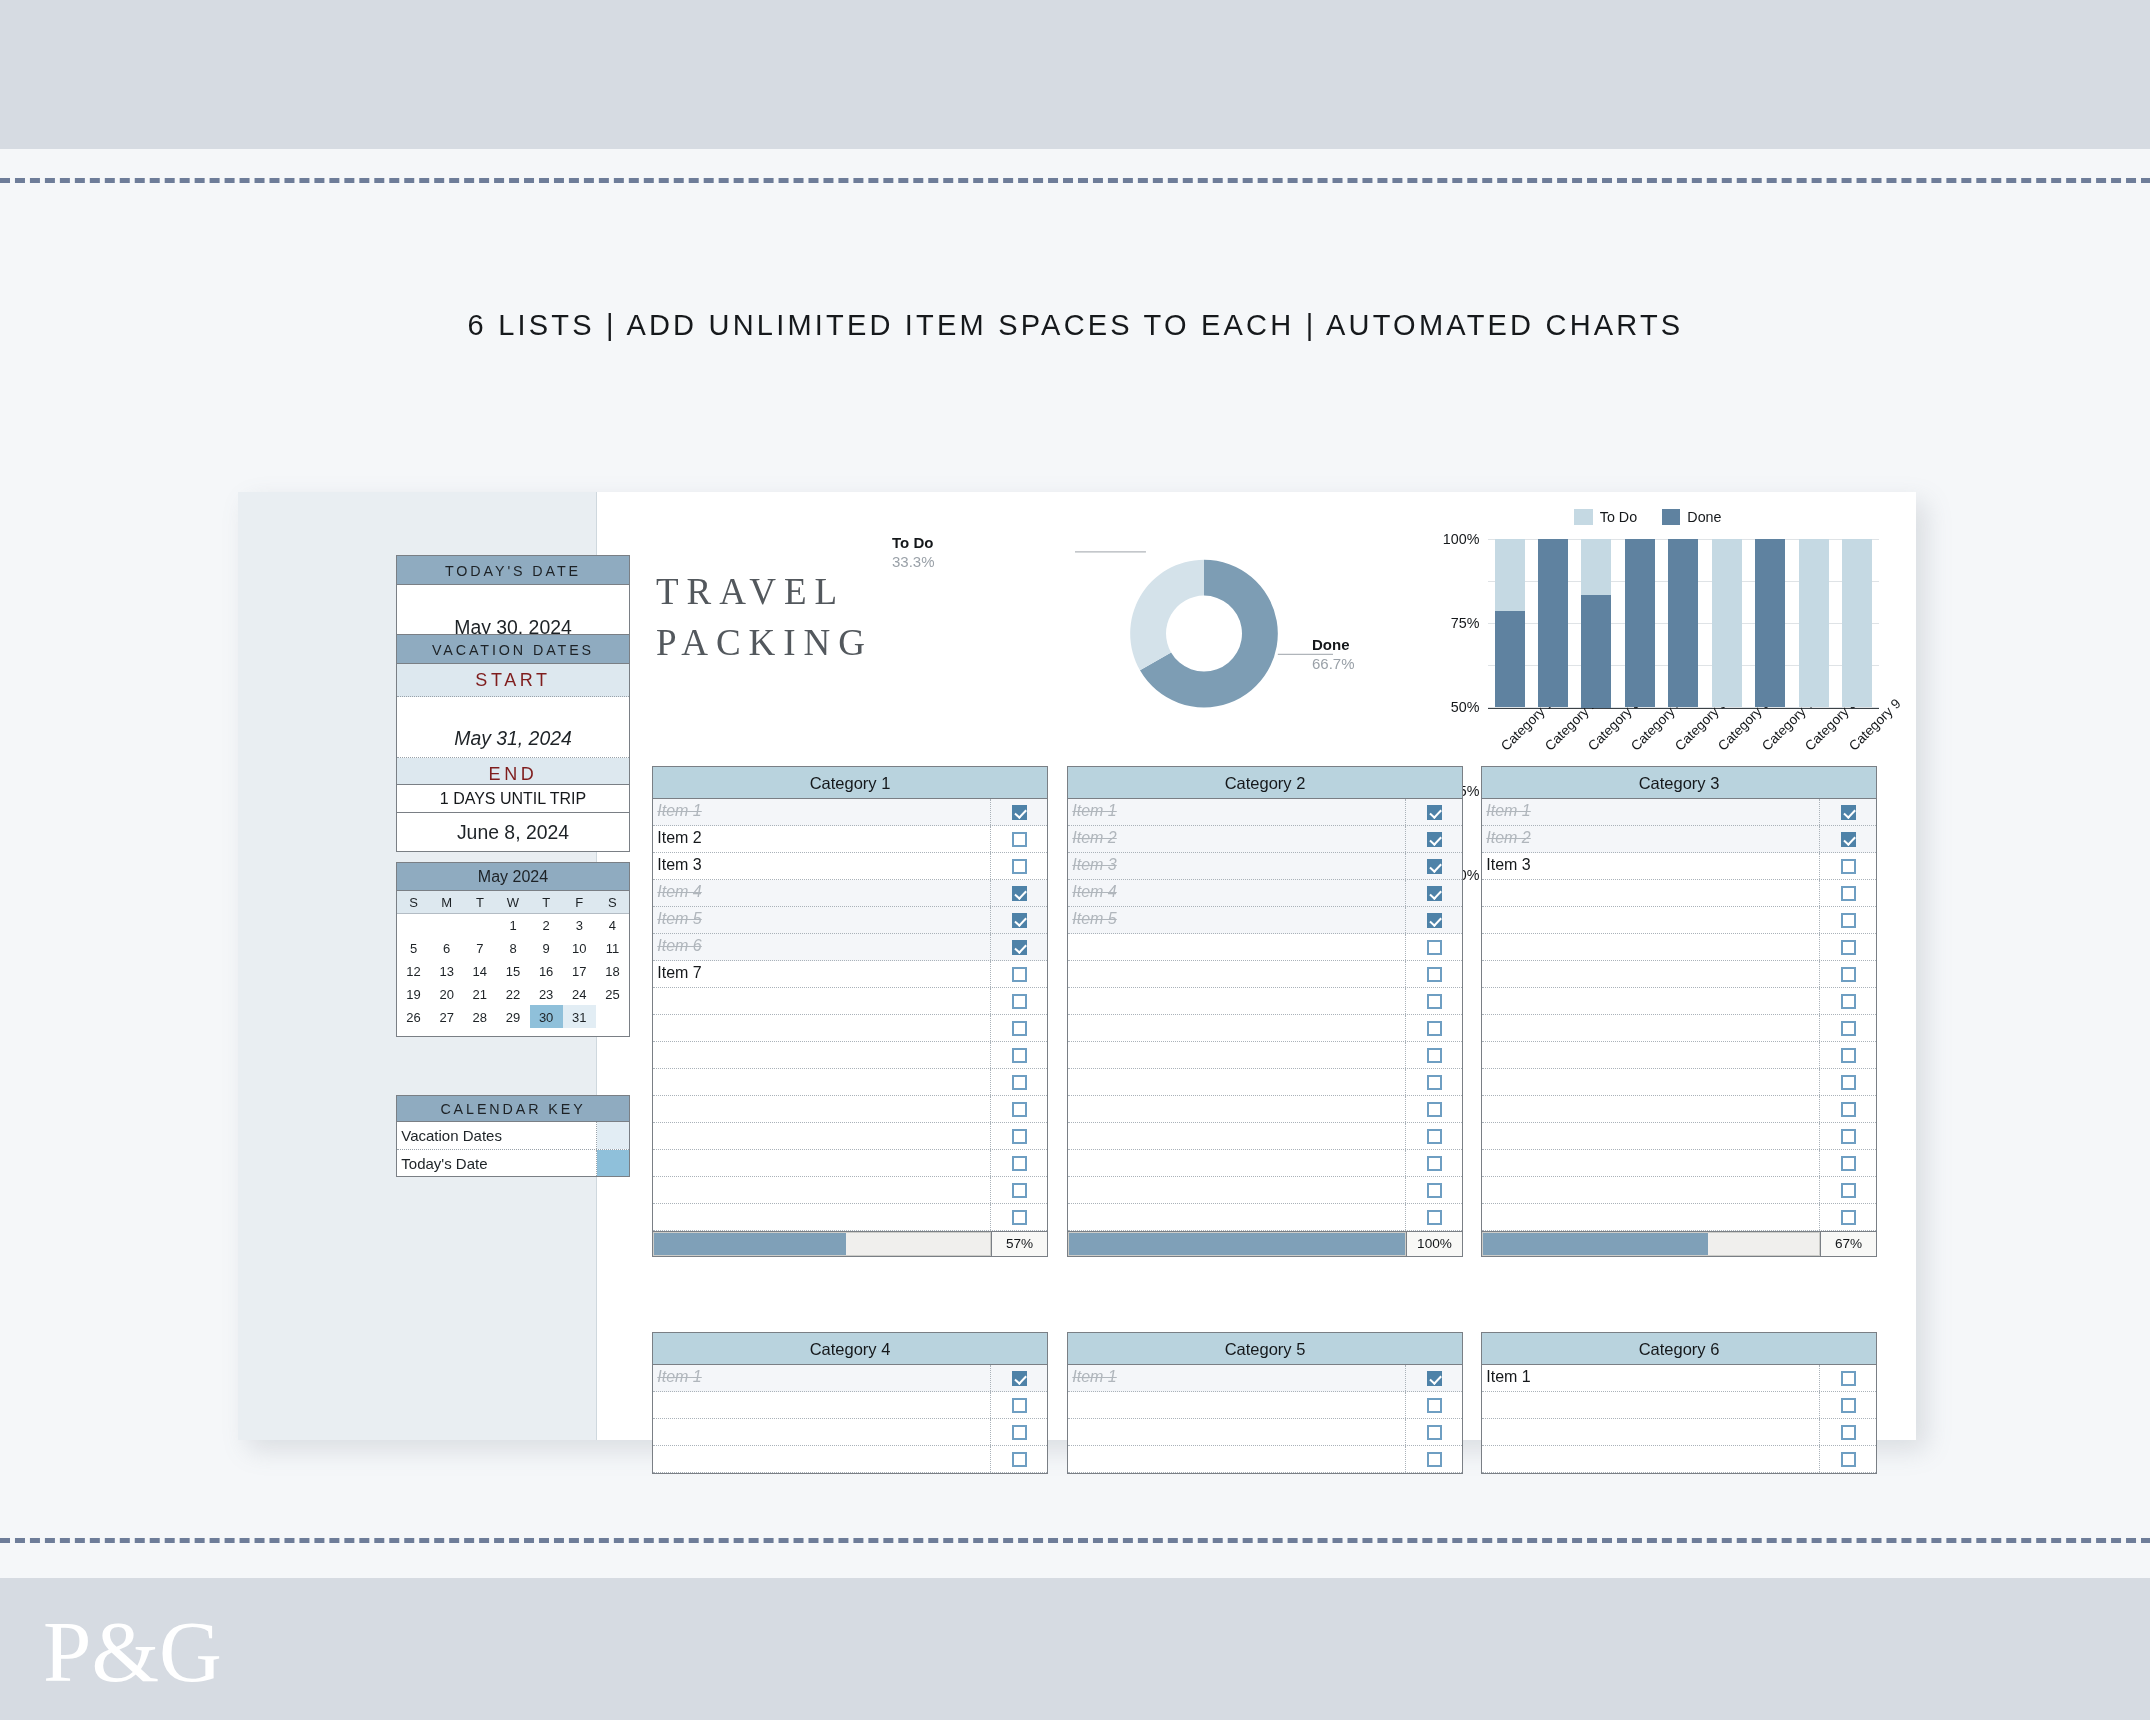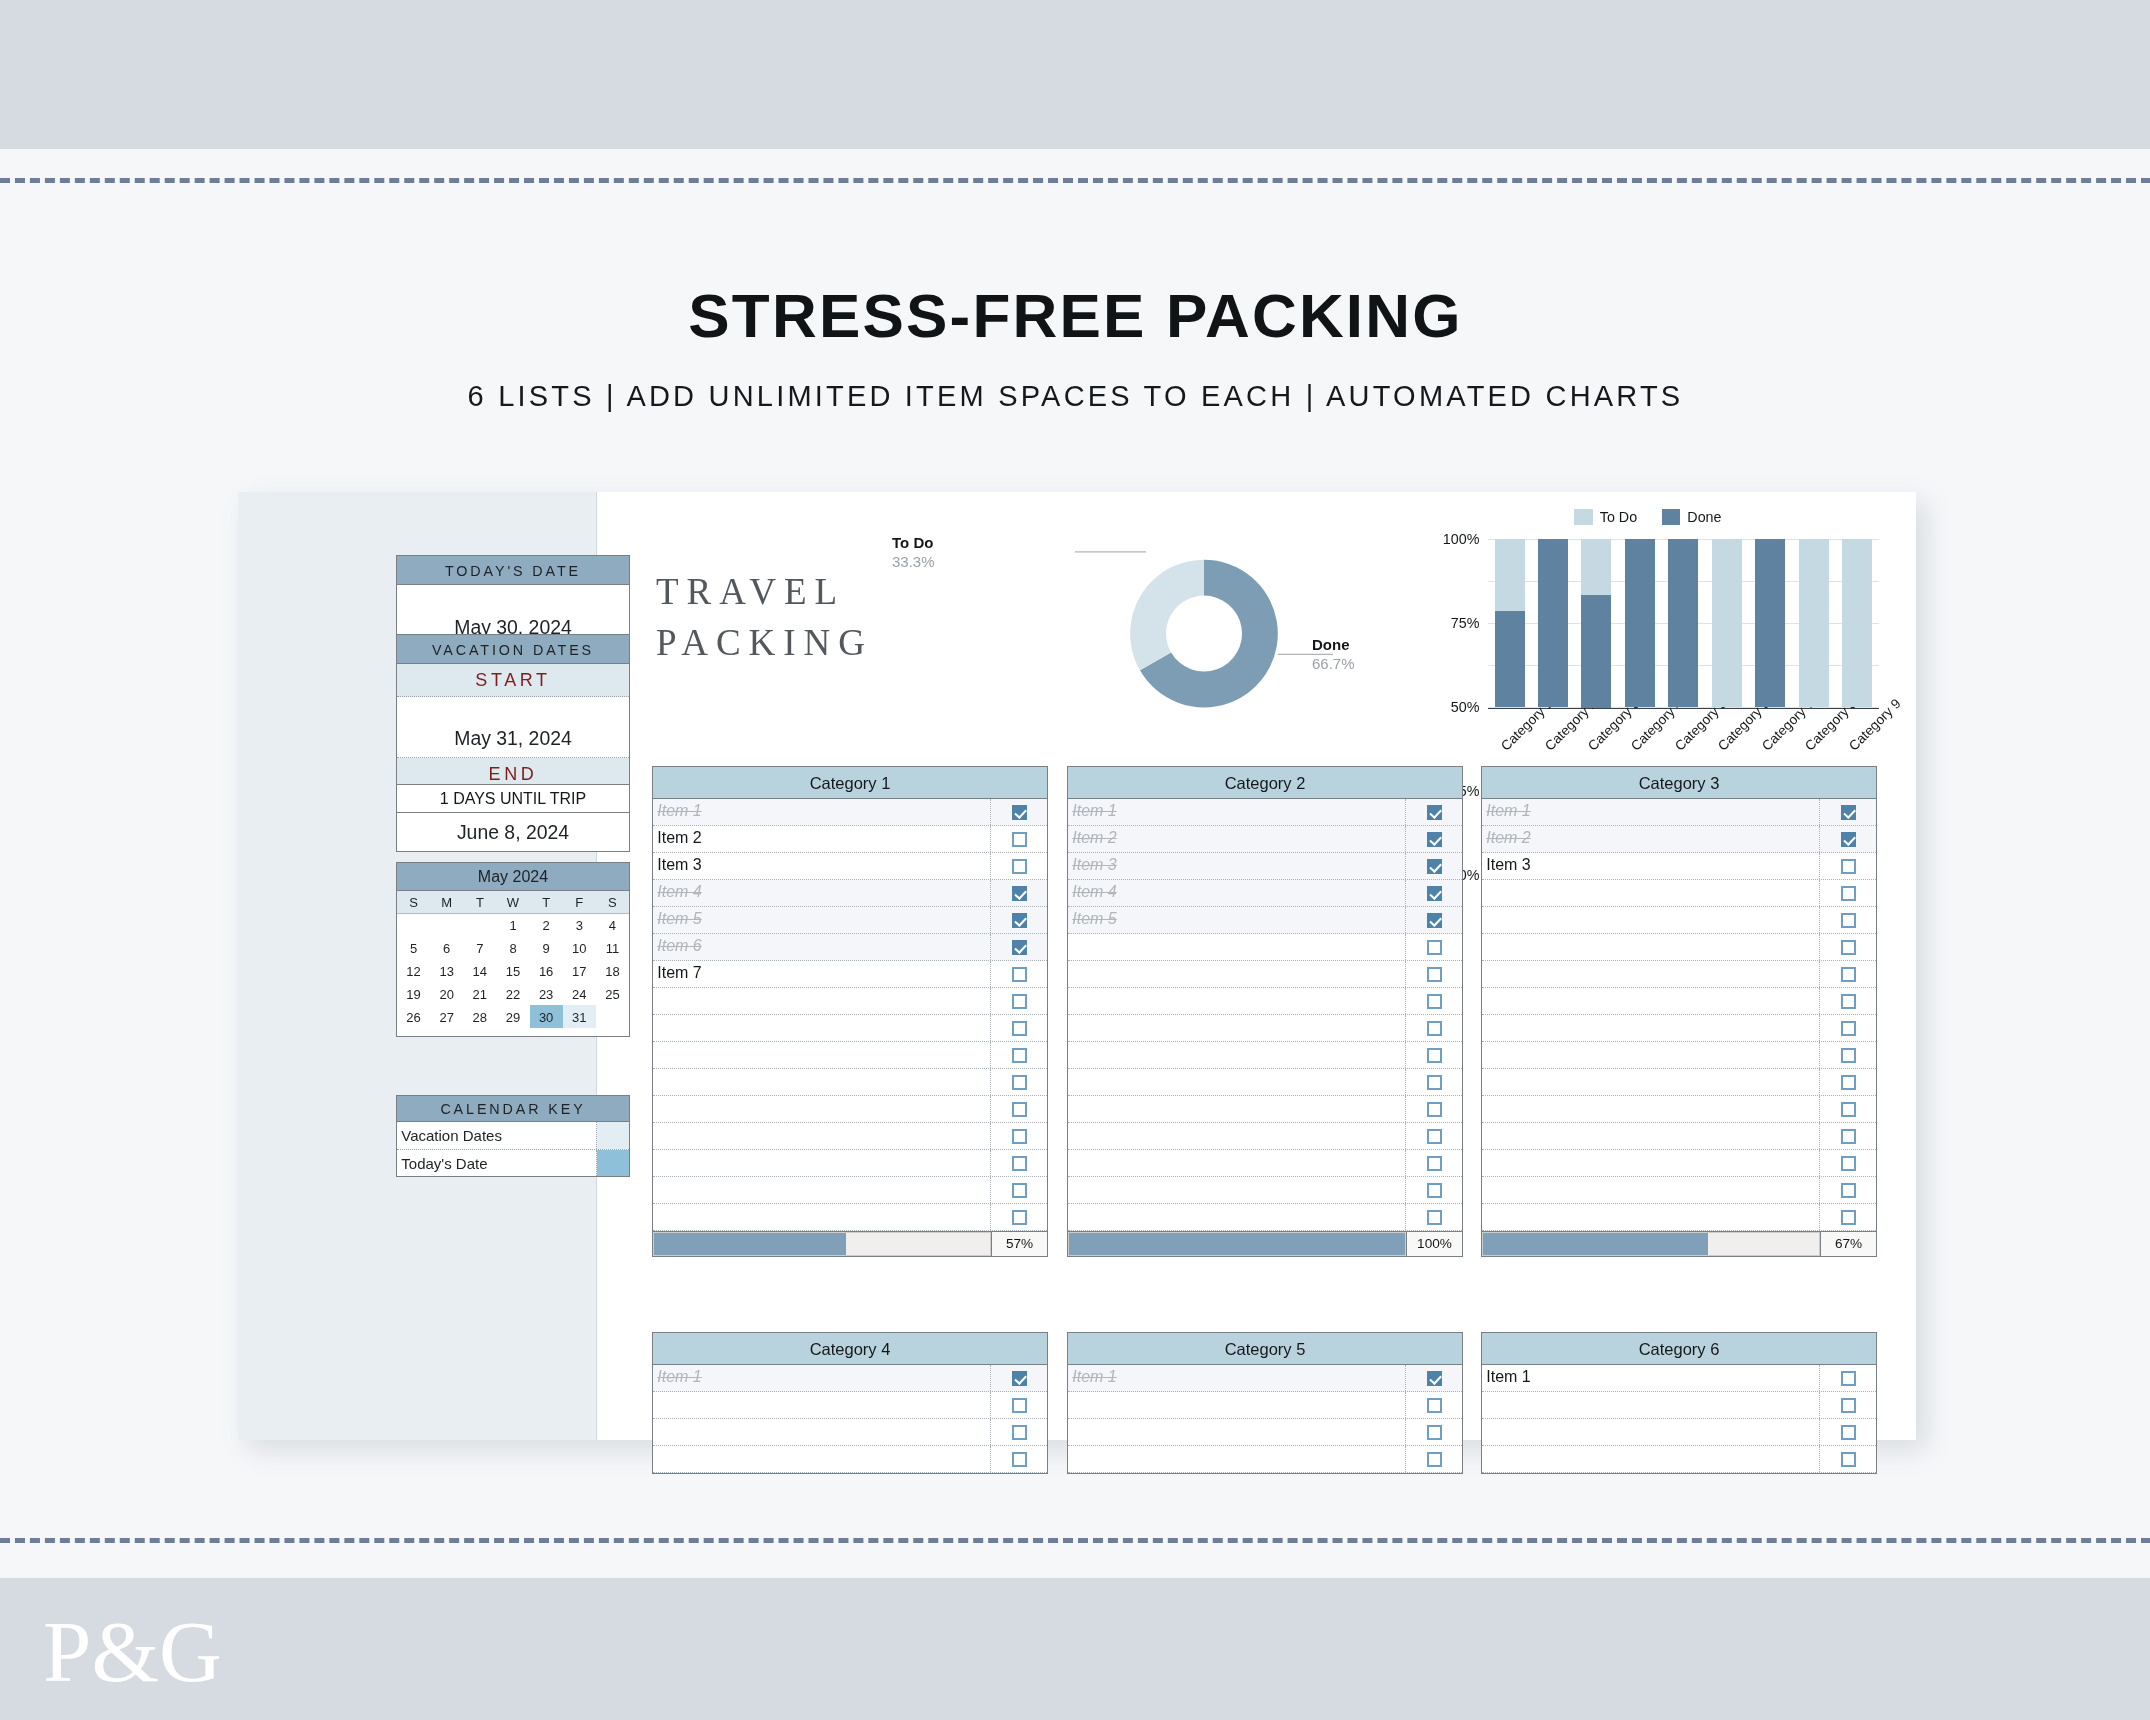--- a/index.html
+++ b/index.html
@@ -50,21 +50,21 @@
   .blk-val{
     background:#fff;color:#1d2226;font-size:19.4px;text-align:center;
     padding:6.5px 0 6.5px 0;
     margin-top:24px;
   }
   .blk-sub{
     background:#dde8ef;color:#7f1d1d;font-size:18px;letter-spacing:3.6px;
     text-align:center;padding:5.7px 0 5px 0;
     border-bottom:0.7px dotted #99a2aa;box-sizing:border-box;
   }
-  .dotline{border-bottom:0.7px dotted #99a2aa;}
+  .dotline{border-bottom:0.7px dotted #99a2aa;font-style:italic;}
 
   
   .cal{position:absolute;left:158px;top:370px;width:156px;border:1.4px solid #7a7f85;box-sizing:border-box;background:#fff;}
   .cal-title{background:#8fabc0;color:#1d2226;font-size:16px;text-align:center;padding:5px 0 4.3px;border-bottom:1.4px solid #7a7f85;}
   .cal-dow{display:grid;grid-template-columns:repeat(7,1fr);background:#dde8ef;border-bottom:0.7px solid #b3bcc4;}
   .cal-dow div{font-size:13px;text-align:center;padding:3.6px 0 2.9px;color:#1d2226;}
   .cal-grid{display:grid;grid-template-columns:repeat(7,1fr);}
   .cal-grid div{font-size:13px;text-align:center;padding:4.3px 0 3.6px;color:#1d2226;}
   .cal-vac{background:#e2edf4;}
   .cal-today{background:#8fc0da;}
@@ -134,21 +134,20 @@
 </style>
 </head>
 <body>
 
 <div class="band-top"></div>
 <div class="dash-top"></div>
 <div class="dash-bottom"></div>
 <div class="band-bottom"></div>
 
 <div class="hero">
-  <h1>STRESS-FREE PACKING</h1>
   <h2>6 LISTS  |  ADD UNLIMITED ITEM SPACES TO EACH  |  AUTOMATED CHARTS</h2>
 </div>
 
 <div class="panel">
   <div class="sidebar"></div>
 </div>
 
 <div class="blk" style="left:396px;top:555px;width:234px;">
   <div class="blk-hd">TODAY'S DATE</div>
   <div class="blk-val">May 30, 2024</div>

